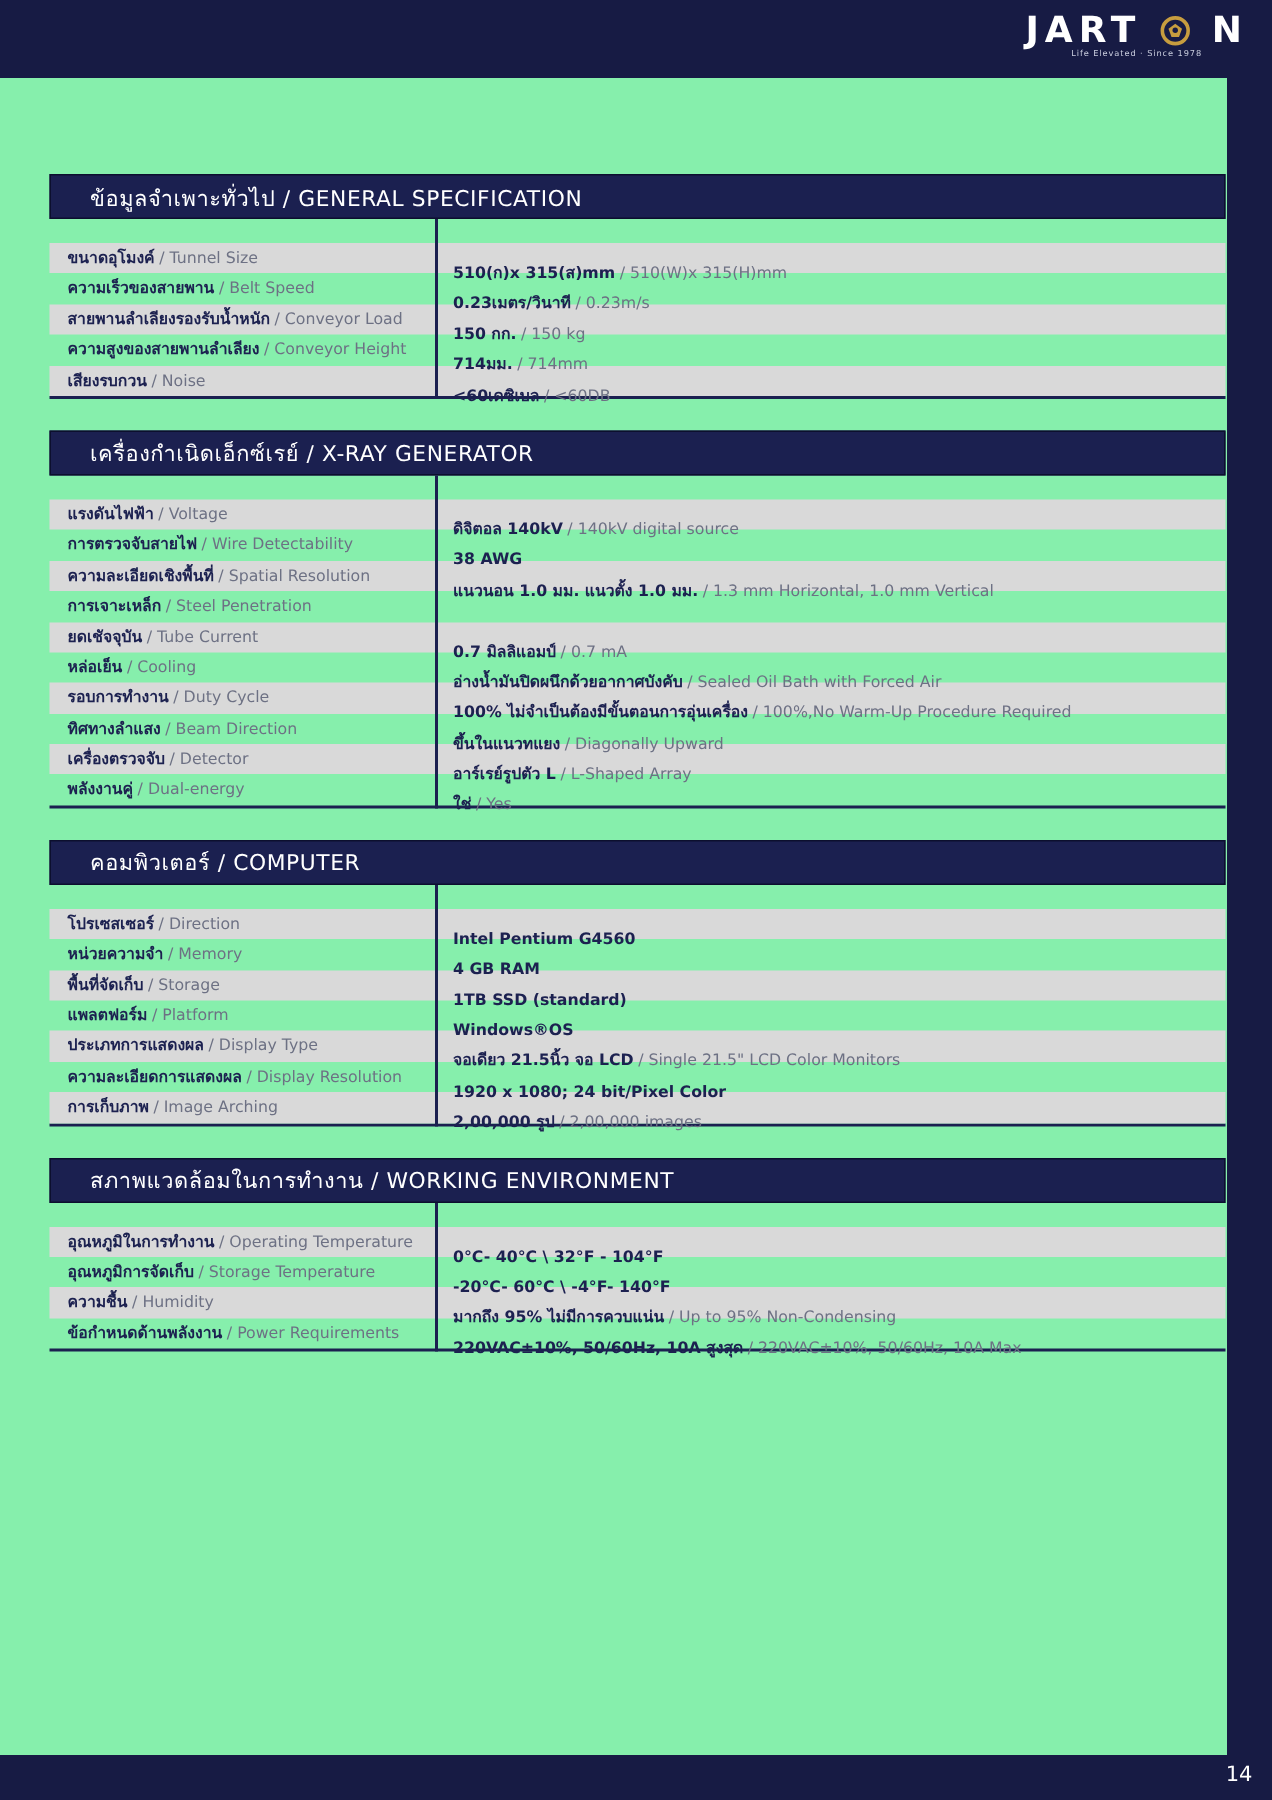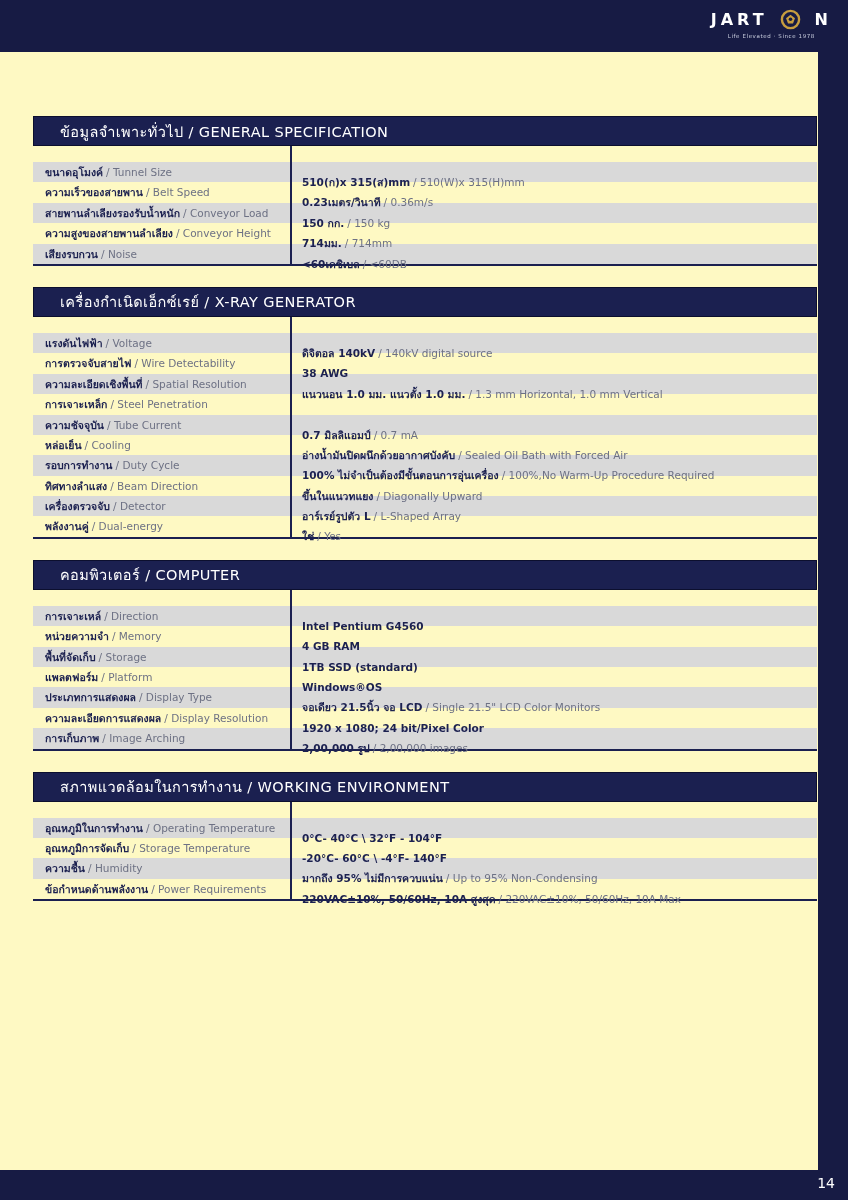--- a/index.html
+++ b/index.html
@@ -4,29 +4,29 @@
 <style>
   html,body { margin:0; padding:0; }
   body {
     width:848px; height:1200px;
     background:#171b44;
     font-family:"DejaVu Sans","Liberation Sans",sans-serif;
     position:relative; overflow:hidden;
   }
   .white-panel {
     position:absolute; left:0; top:52px; width:818px; height:1118px;
-    background:#fef9c3;
+    background:#86efac;
   }
   .content { padding:64px 0 0 33px; }
 
   
   .logo { position:absolute; top:9px; right:16px; text-align:center; }
   .logo-word {
-    display:flex; align-items:flex-start; justify-content:flex-end;
-    color:#ffffff; font-size:16px; font-weight:bold; letter-spacing:4px; line-height:22px;gap:12px;
+    display:flex; align-items:flex-end; justify-content:flex-end;
+    color:#ffffff; font-size:24px; font-weight:bold; letter-spacing:4px; line-height:22px;gap:12px;
   }
   .logo-o { display:inline-block; width:21px; height:21px; margin:0 2px 0 0; }
   .tagline { color:#c9cdde; font-size:5.5px; letter-spacing:0.6px; margin-top:2px; }
 
   
   .spec-section { position:relative; width:784px; margin-bottom:21px; }
   .section-header {
     height:30px; background:#1b2050; border:1px solid #0c0f2e; box-sizing:border-box;
     display:flex; align-items:center; padding-left:26px;
   }
@@ -81,21 +81,21 @@
             <div class="cell value">
               <span class="th">510(ก)x 315(ส)mm</span><span class="en">/ 510(W)x 315(H)mm</span>
             </div>
           </div>
 
           <div class="spec-row">
             <div class="cell label">
               <span class="th">ความเร็วของสายพาน</span><span class="en">/ Belt Speed</span>
             </div>
             <div class="cell value">
-              <span class="th">0.23เมตร/วินาที</span><span class="en">/ 0.36m/s</span>
+              <span class="th">0.23เมตร/วินาที</span><span class="en">/ 0.23m/s</span>
             </div>
           </div>
 
           <div class="spec-row">
             <div class="cell label">
               <span class="th">สายพานลำเลียงรองรับน้ำหนัก</span><span class="en">/ Conveyor Load</span>
             </div>
             <div class="cell value">
               <span class="th">150 กก.</span><span class="en">/ 150 kg</span>
             </div>
@@ -155,21 +155,21 @@
           </div>
 
           <div class="spec-row">
             <div class="cell label">
               <span class="th">การเจาะเหล็ก</span><span class="en">/ Steel Penetration</span>
             </div>
           </div>
 
           <div class="spec-row">
             <div class="cell label">
-              <span class="th">ความชัจจุบัน</span><span class="en">/ Tube Current</span>
+              <span class="th">ยดเชัจจุบัน</span><span class="en">/ Tube Current</span>
             </div>
             <div class="cell value">
               <span class="th">0.7 มิลลิแอมป์</span><span class="en">/ 0.7 mA</span>
             </div>
           </div>
 
           <div class="spec-row">
             <div class="cell label">
               <span class="th">หล่อเย็น</span><span class="en">/ Cooling</span>
             </div>
@@ -217,21 +217,21 @@
     </section>
 
     <section class="spec-section">
       <div class="section-header">
         <span class="section-title">คอมพิวเตอร์ / COMPUTER</span>
       </div>
       <div class="spec-table">
 
           <div class="spec-row">
             <div class="cell label">
-              <span class="th">การเจาะเหล์</span><span class="en">/ Direction</span>
+              <span class="th">โปรเซสเซอร์</span><span class="en">/ Direction</span>
             </div>
             <div class="cell value">
               <span class="th">Intel Pentium G4560</span><span class="en"></span>
             </div>
           </div>
 
           <div class="spec-row">
             <div class="cell label">
               <span class="th">หน่วยความจำ</span><span class="en">/ Memory</span>
             </div>

